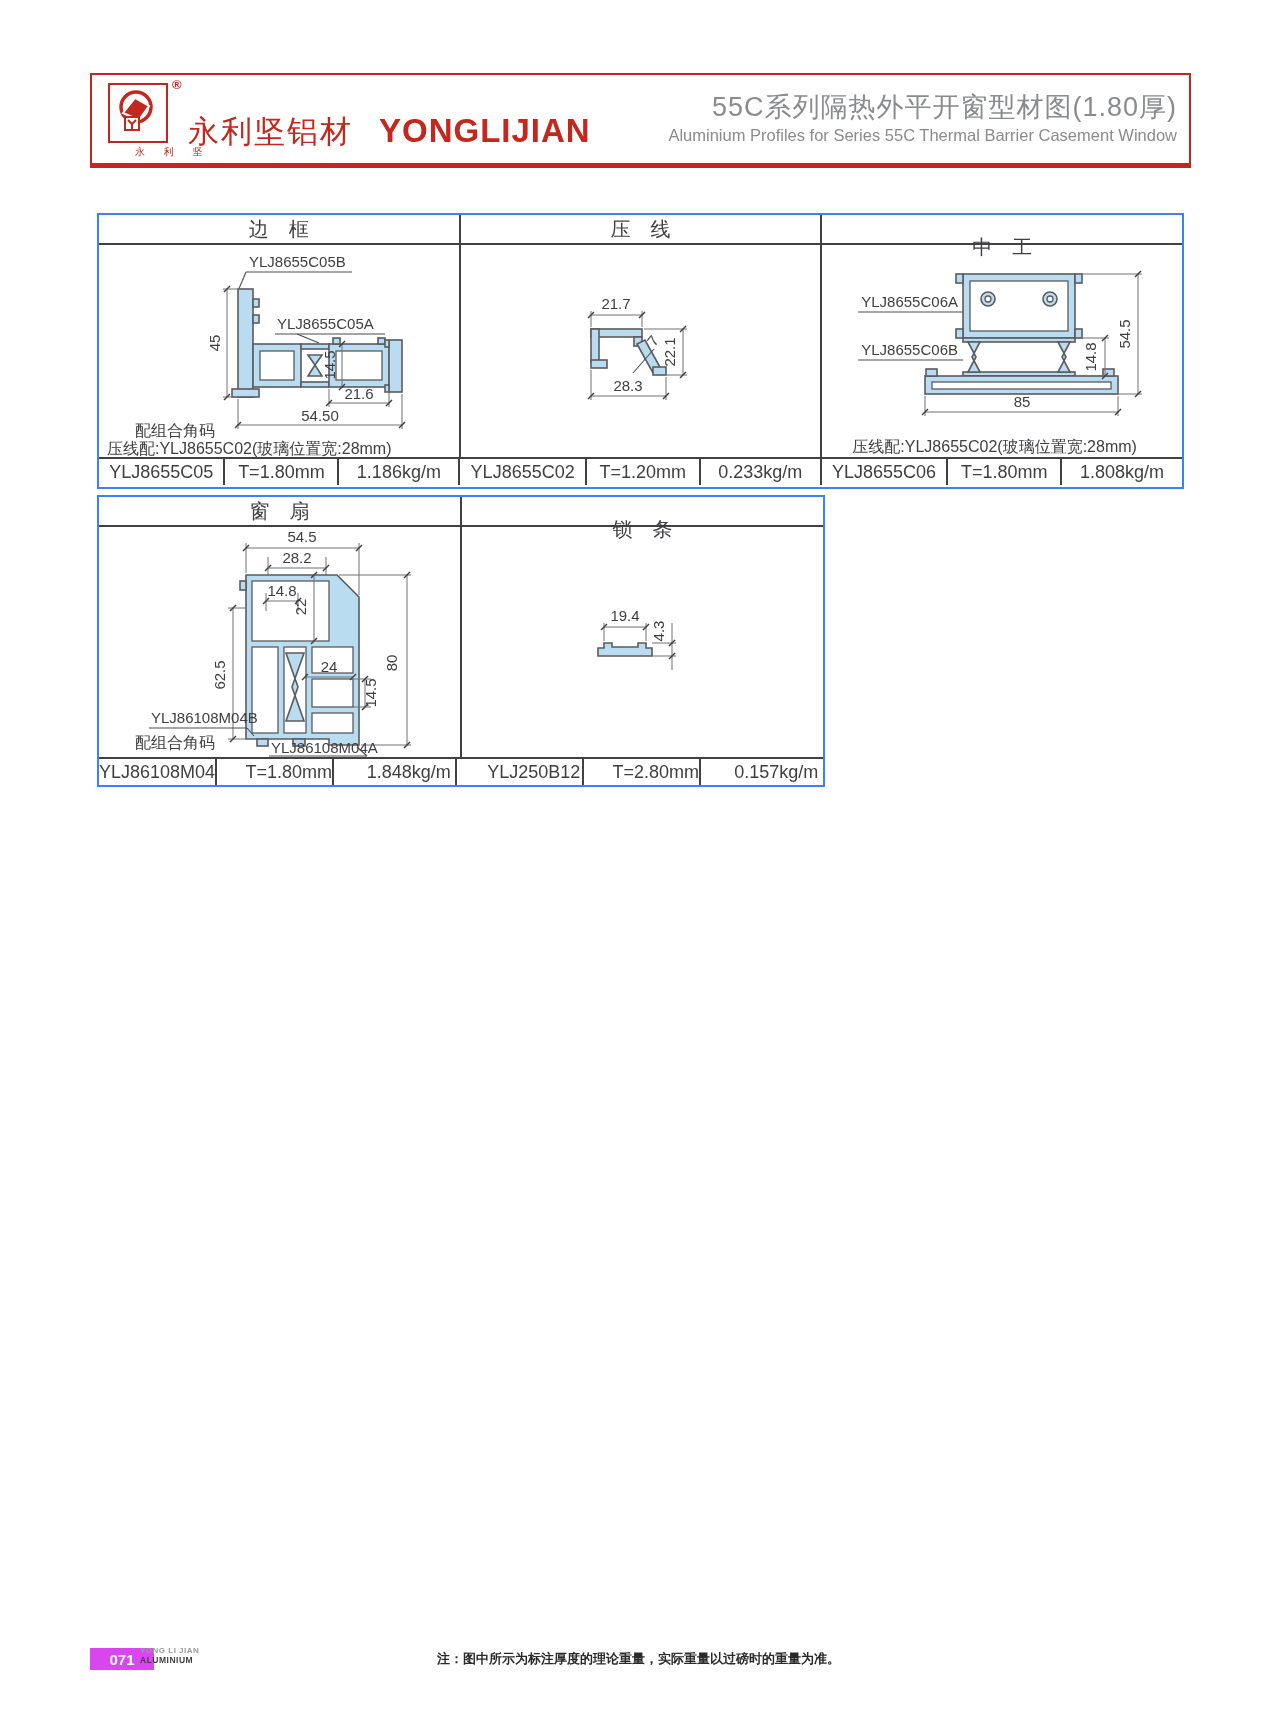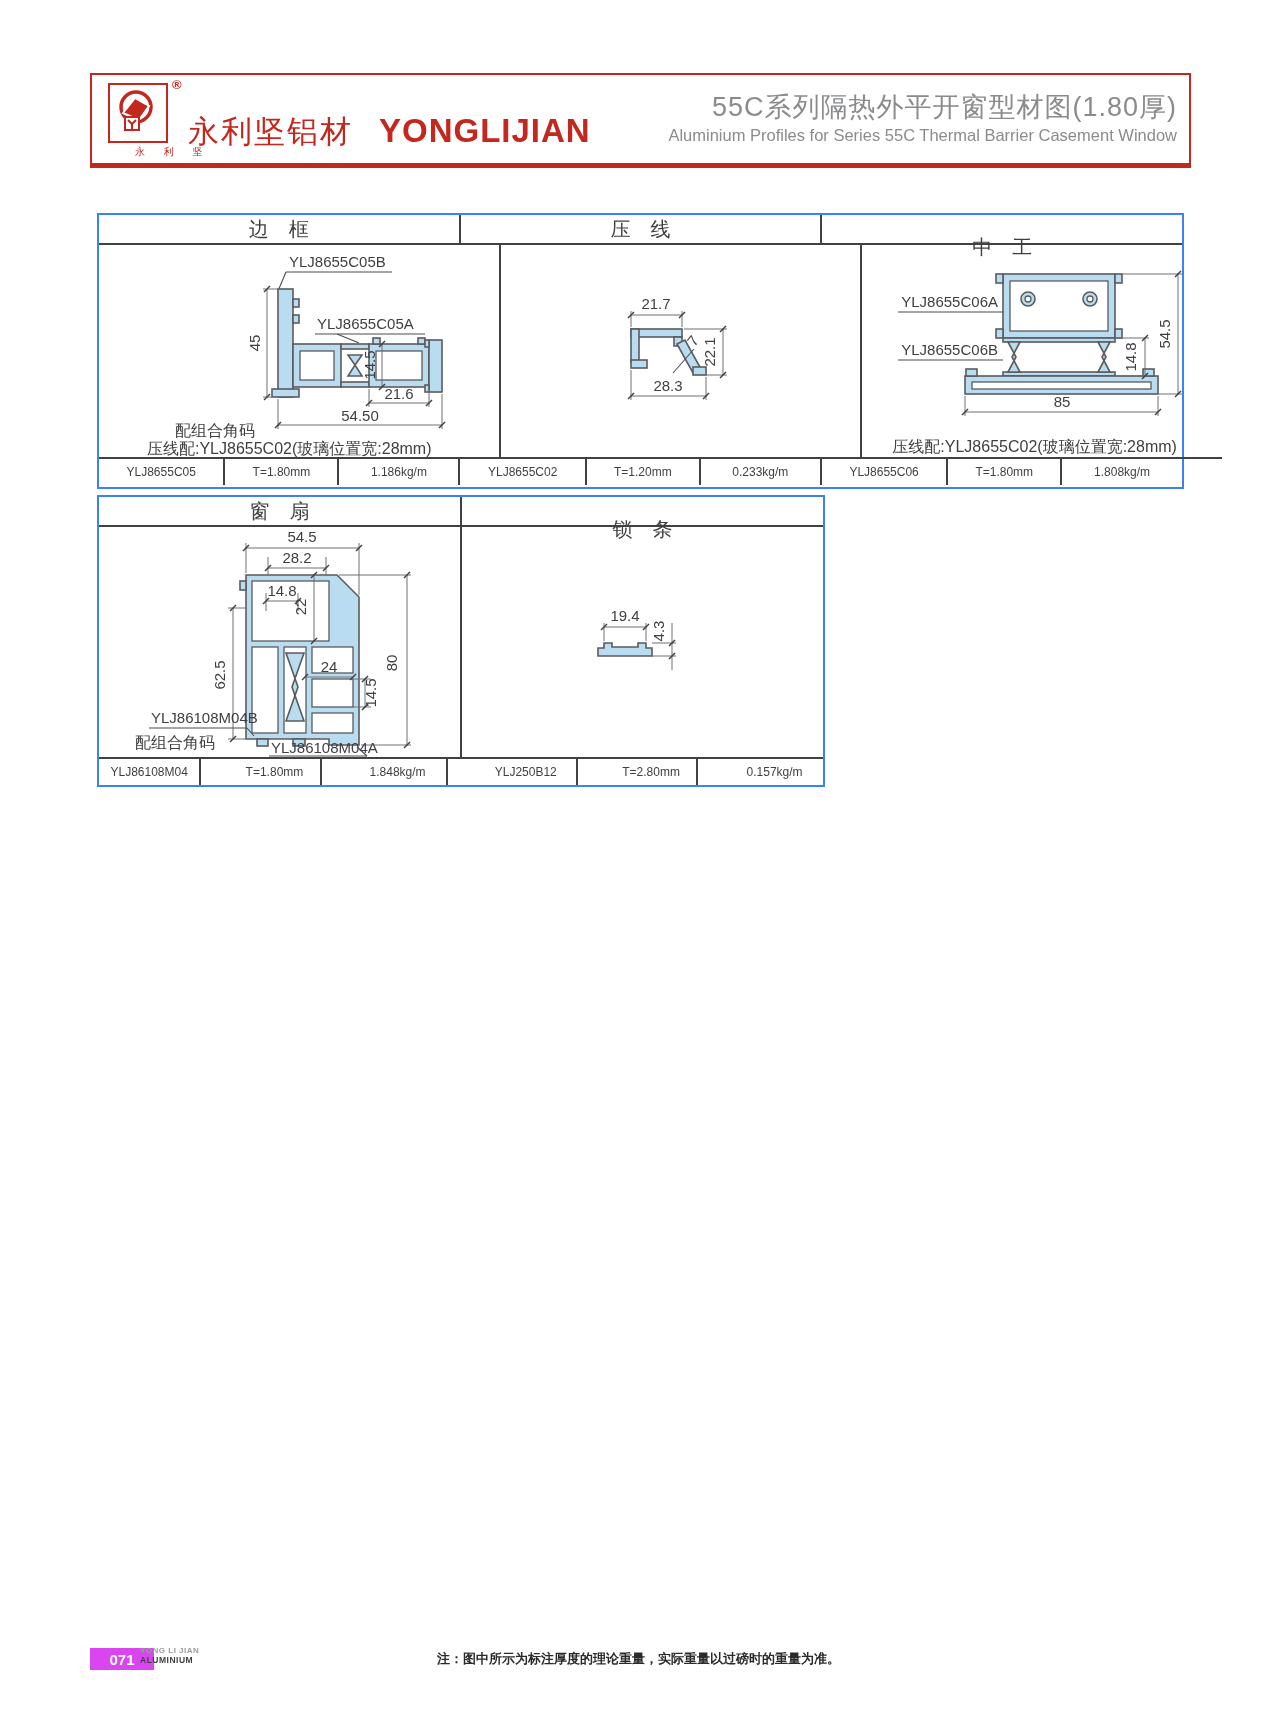--- a/index.html
+++ b/index.html
@@ -16,30 +16,30 @@
   .bcn{font-size:31px;font-weight:normal;letter-spacing:2px;}
   .ben{font-size:33px;font-weight:bold;letter-spacing:1px;margin-left:26px;}
   .tcn{position:absolute;right:12px;top:14px;color:#8a8b8d;font-size:27px;letter-spacing:1px;}
   .ten{position:absolute;right:12px;top:51px;color:#8a8b8d;font-size:16.5px;}
   
   .tbl{position:absolute;border:2px solid #3b82f6;background:#fff;}
   .t1{left:97px;top:213px;width:1083px;height:272px;}
   .t2{left:97px;top:495px;width:724px;height:288px;}
   .hrow,.vrow,.drow{display:flex;width:100%;}
   .hrow{height:28px;border-bottom:2px solid #414144;}
-  .t1 .drow{height:212px;border-bottom:2px solid #414144;padding-left:40px;}
+  .t1 .drow{height:212px;border-bottom:2px solid #414144;}
   .t2 .drow{height:230px;border-bottom:2px solid #414144;}
   .t1 .vrow{height:26px;}
   .t2 .vrow{height:26px;gap:28px;}
   .hcell{flex:1;display:flex;align-items:center;justify-content:center;
          font-size:20px;color:#3f3f42;border-right:2px solid #414144;}
   .hcell:last-child{border-right:none;margin-top:32px;}
   .dcell{flex:1;position:relative;border-right:2px solid #414144;overflow:hidden;}
   .dcell:last-child{border-right:none;}
-  .vcell{display:flex;align-items:center;justify-content:center;font-size:12px;
+  .vcell{display:flex;align-items:center;justify-content:center;font-size:18px;
          color:#3f3f42;border-right:2px solid #414144;box-sizing:border-box;}
   .vcell:last-child{border-right:none;}
   .w35{width:35%;} .w31{width:31.5%;} .w33{width:33.5%;}
   .note{position:absolute;font-size:16px;color:#3f3f42;white-space:nowrap;}
   
   .pf{fill:#b9dcf0;stroke:#5a5b5e;stroke-width:1.6;}
   .wh{fill:#ffffff;stroke:#5a5b5e;stroke-width:1.3;}
   .dl{stroke:#6f7073;stroke-width:1;fill:none;}
   .tk{stroke:#3f3f42;stroke-width:1.4;}
   .ldr{stroke:#4d4d4f;stroke-width:1.1;}

